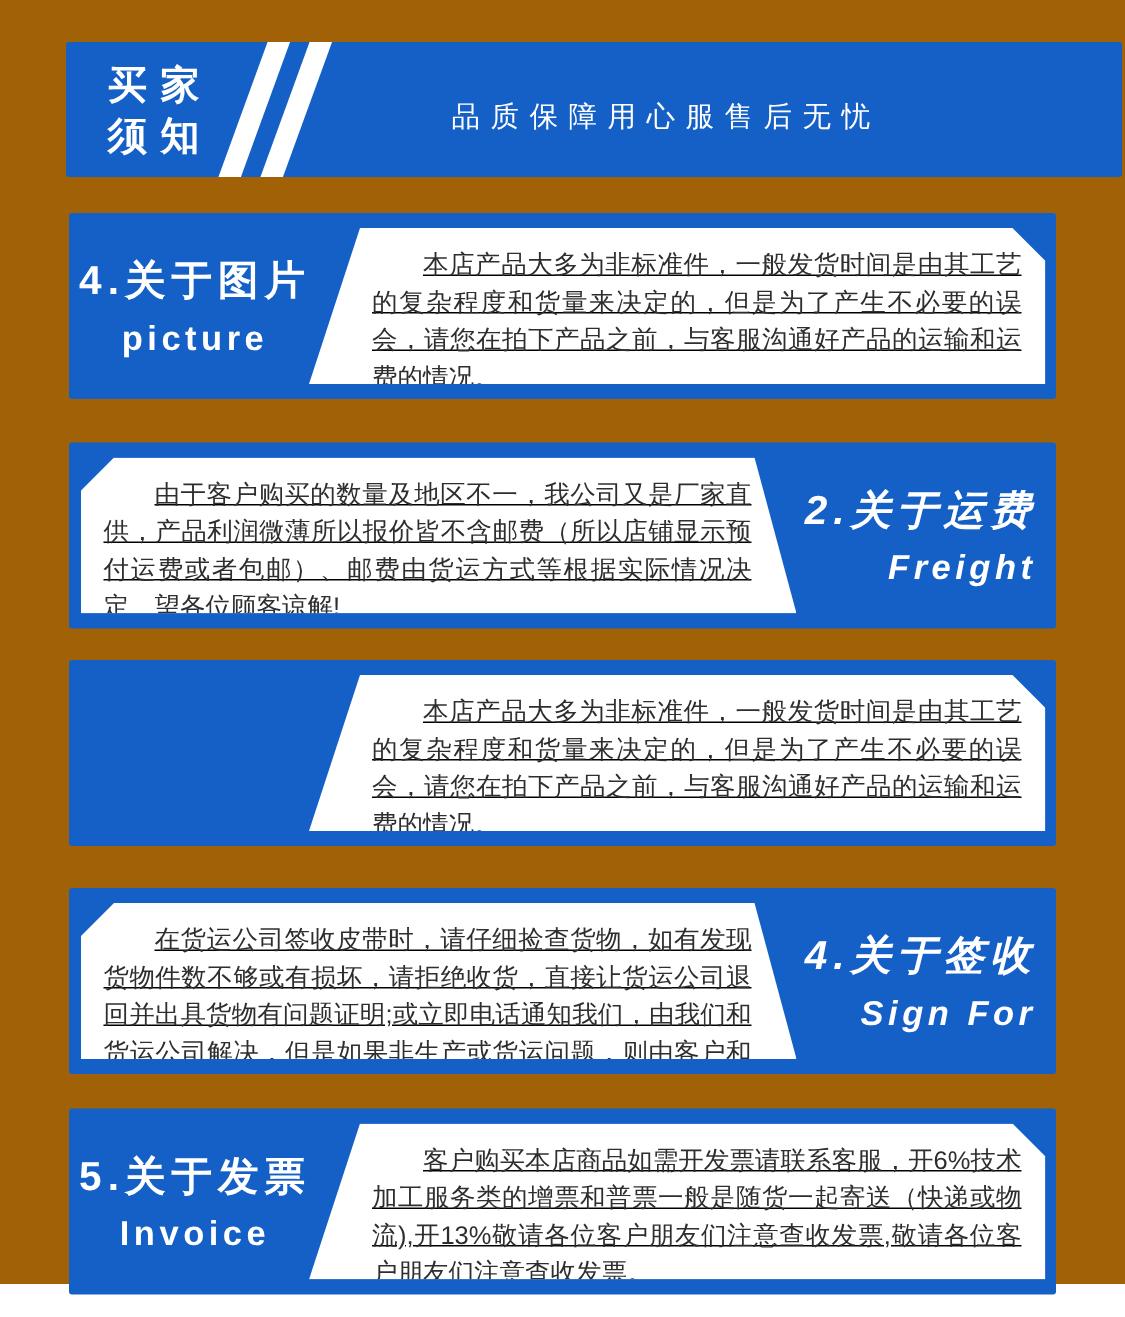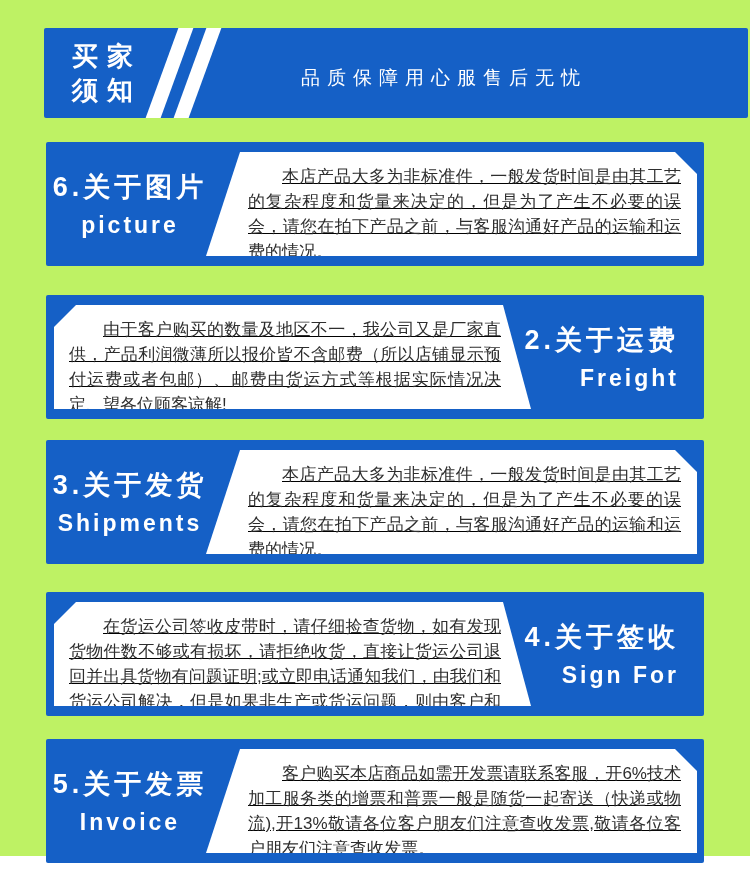--- a/index.html
+++ b/index.html
@@ -2,21 +2,21 @@
 <html><head>
 <meta charset="utf-8">
 <style>
   html,body { margin:0; padding:0; }
   body {
     width:750px; height:878px;
     background:#ffffff;
     font-family:"Liberation Sans","DejaVu Sans",sans-serif;
     overflow:hidden;
   }
-  .page { position:relative; width:750px; height:856px; background:#bef264; }
+  .page { position:relative; width:750px; height:856px; background:#a16207; }
 
   
   .header {
     position:absolute; left:44px; top:28px; width:704px; height:90px;
     background:#1560c6; overflow:hidden; border-radius:2px;
   }
   .badge {
     position:absolute; left:28px; top:0; height:100%;
     display:flex; flex-direction:column; justify-content:center;
     color:#ffffff; font-weight:bold; font-size:26px; line-height:34px;
@@ -40,21 +40,21 @@
   .sec {
     position:absolute; left:46px; width:658px; height:124px;
     background:#1560c6; border-radius:2px;
   }
   .sec-label {
     position:absolute; top:0; height:100%;
     display:flex; flex-direction:column; justify-content:center;
     color:#ffffff;
   }
   .sec-label-left  .sec-label { left:0; width:168px; align-items:center; text-align:center; }
-  .sec-label-right .sec-label { right:0; width:175px; align-items:flex-end; text-align:right; padding-right:25px; box-sizing:border-box; }
+  .sec-label-right .sec-label { right:0; width:175px; align-items:flex-end; text-align:right; padding-right:13px; box-sizing:border-box;font-style:italic; }
   .sec-title { font-size:27px; font-weight:bold; letter-spacing:4px; white-space:nowrap; }
   .sec-sub   { font-size:23px; font-weight:bold; letter-spacing:3px; margin-top:7px; }
 
   .panel {
     position:absolute; top:10px; height:104px;
     background:#ffffff; box-sizing:border-box; overflow:hidden;text-decoration:underline;
   }
   
   .panel-right {
     left:160px; width:491px;
@@ -88,43 +88,39 @@
     </div>
     <div class="stripe s1"></div>
     <div class="stripe s2"></div>
     <div class="header-titles">
       <div class="h-sub">品质保障用心服售后无忧</div>
     </div>
   </div>
 
   <div class="sec sec1 sec-label-left">
     <div class="sec-label">
-      <div class="sec-title">6.关于图片</div>
+      <div class="sec-title">4.关于图片</div>
       <div class="sec-sub">picture</div>
     </div>
     <div class="panel panel-right">
       <p class="body-text">本店产品大多为非标准件，一般发货时间是由其工艺的复杂程度和货量来决定的，但是为了产生不必要的误会，请您在拍下产品之前，与客服沟通好产品的运输和运费的情况。</p>
     </div>
   </div>
 
   <div class="sec sec2 sec-label-right">
     <div class="panel panel-left">
       <p class="body-text">由于客户购买的数量及地区不一，我公司又是厂家直供，产品利润微薄所以报价皆不含邮费（所以店铺显示预付运费或者包邮）、邮费由货运方式等根据实际情况决定、望各位顾客谅解!</p>
     </div>
     <div class="sec-label">
       <div class="sec-title">2.关于运费</div>
       <div class="sec-sub">Freight</div>
     </div>
   </div>
 
   <div class="sec sec3 sec-label-left">
-    <div class="sec-label">
-      <div class="sec-title">3.关于发货</div>
-      <div class="sec-sub">Shipments</div>
-    </div>
     <div class="panel panel-right">
       <p class="body-text">本店产品大多为非标准件，一般发货时间是由其工艺的复杂程度和货量来决定的，但是为了产生不必要的误会，请您在拍下产品之前，与客服沟通好产品的运输和运费的情况。</p>
     </div>
   </div>
 
   <div class="sec sec4 sec-label-right">
     <div class="panel panel-left">
       <p class="body-text">在货运公司签收皮带时，请仔细捡查货物，如有发现货物件数不够或有损坏，请拒绝收货，直接让货运公司退回并出具货物有问题证明;或立即电话通知我们，由我们和货运公司解决，但是如果非生产或货运问题，则由客户和代签手人负责。</p>
     </div>
     <div class="sec-label">

